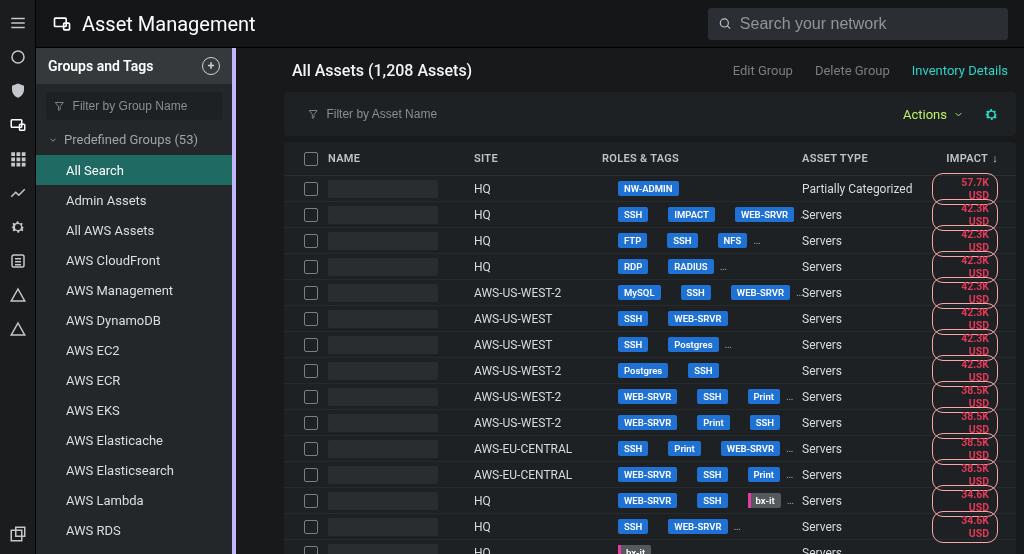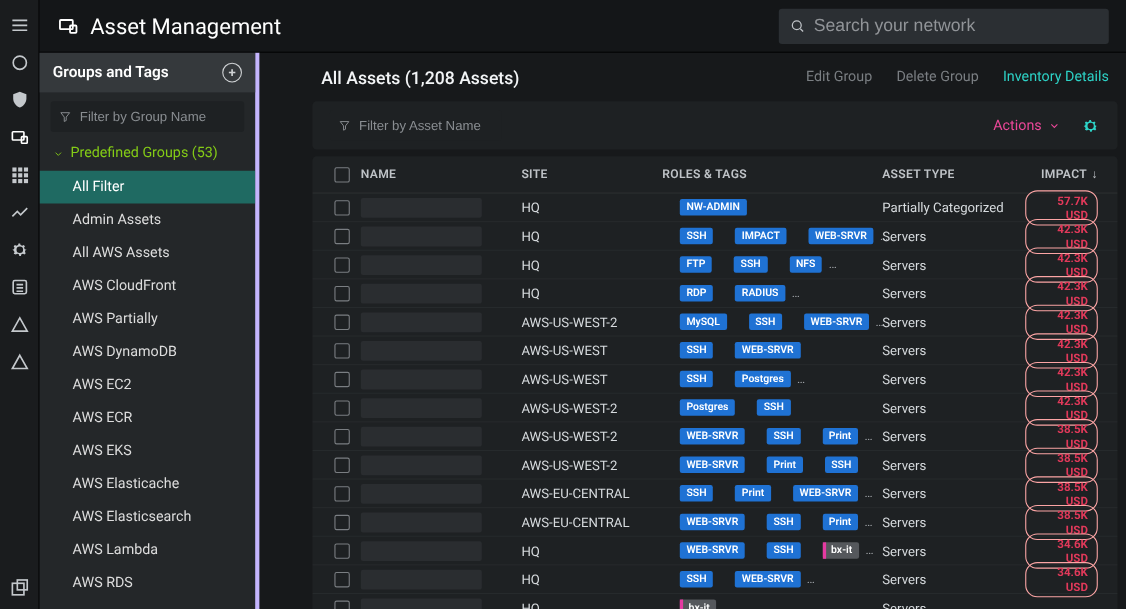--- a/index.html
+++ b/index.html
@@ -28,38 +28,38 @@
   .body { flex:1; display:flex; min-height:0; }
 
   .sidebar { width:200px; background:#242729; display:flex; flex-direction:column; border-right:4px solid #c4b5fd; }
   .side-head { height:36px; display:flex; align-items:center; justify-content:space-between; padding:0 12px; background:#35393c; font-size:14px; font-weight:600; color:#fff; }
   .side-head .plus { width:18px; height:18px; border:1.5px solid #cfd2d4; border-radius:50%; display:flex; align-items:center; justify-content:center; font-size:12px; color:#cfd2d4; cursor:pointer; line-height:1; }
   .side-filter { padding:8px 10px 4px; }
   .filter-field { height:28px; background:#1e2123; border-radius:3px; display:flex; align-items:center; gap:8px; padding:0 8px; }
   .filter-field input { background:transparent; border:none; outline:none; color:#e2e4e6; font-size:12px; width:100%; }
   .filter-field input::placeholder { color:#8a8e92; }
   .funnel { width:12px; height:12px; }
-  .group-parent { padding:8px 12px; font-size:13px; color:#84cc16; display:flex; align-items:center; gap:6px; cursor:pointer;text-align:right; }
+  .group-parent { padding:8px 12px; font-size:13px; color:#a3a3a3; display:flex; align-items:center; gap:6px; cursor:pointer;text-align:right; }
   .chev { width:10px; height:10px; }
   .group-list { flex:1; overflow:hidden; }
   .group-item { height:30px; display:flex; align-items:center; padding-left:30px; font-size:13px; color:#ddd; cursor:pointer; }
   .group-item.active { background:#1f6a62; color:#fff; }
 
   
   .content { flex:1; display:flex; flex-direction:column; background:#17191b; min-width:0;padding-left:40px; }
   .content-head { height:44px; display:flex; align-items:center; padding:0 16px; gap:14px; }
   .content-title { font-size:16px; font-weight:500; color:#f2f4f6; }
   .content-head-actions { margin-left:auto; display:flex; align-items:center; gap:22px; font-size:13px; }
   .link-muted { color:#7a7e82; cursor:pointer; }
   .link-accent { color:#2dd3c7; cursor:pointer; }
 
   .toolbar { height:44px; display:flex; align-items:center; padding:0 16px; background:#1e2123; border-radius:4px; margin:0 8px; position:relative; }
   .asset-filter { width:156px; }
   .toolbar-right { margin-left:auto; display:flex; align-items:center; gap:18px; }
-  .actions-btn { color:#ec4899; font-size:13px; display:flex; align-items:center; gap:6px; cursor:pointer; }
+  .actions-btn { color:#bef264; font-size:13px; display:flex; align-items:center; gap:6px; cursor:pointer; }
   .gear { color:#2dd3c7; cursor:pointer; width:18px; height:18px; display:flex; align-items:center; justify-content:center;}
 
   .table-wrap { flex:1; overflow:hidden; margin:6px 8px 0 8px; background:#1e2123; border-radius:4px 4px 0 0; }
   .thead { display:flex; align-items:center; height:34px; padding:0 10px; font-size:11px; font-weight:600; letter-spacing:.3px; color:#bfc3c7; border-bottom:1px solid #2c2f31; }
   .col-check { width:34px; display:flex; justify-content:center; }
   .col-name { width:146px; }
   .col-site { width:128px; }
   .col-tags { width:200px; }
   .col-type { width:130px; }
   .col-impact { flex:1; text-align:right; padding-right:8px; display:flex; justify-content:flex-end; align-items:center; gap:4px;}
@@ -195,25 +195,25 @@
             <input type="text" placeholder="Filter by Group Name" style="">
           </div>
         </div>
         <div class="group-parent">
           <svg class="chev" viewBox="0 0 24 24" fill="none" stroke="currentColor" stroke-width="2">
               <polyline points="6 9 12 15 18 9"></polyline>
             </svg>
           <span>Predefined Groups (53)</span>
         </div>
         <div class="group-list" id="group-list">
-            <div class="group-item active">All Filter</div>
+            <div class="group-item active">All Search</div>
             <div class="group-item">Admin Assets</div>
             <div class="group-item">All AWS Assets</div>
             <div class="group-item">AWS CloudFront</div>
-            <div class="group-item">AWS Partially</div>
+            <div class="group-item">AWS Management</div>
             <div class="group-item">AWS DynamoDB</div>
             <div class="group-item">AWS EC2</div>
             <div class="group-item">AWS ECR</div>
             <div class="group-item">AWS EKS</div>
             <div class="group-item">AWS Elasticache</div>
             <div class="group-item">AWS Elasticsearch</div>
             <div class="group-item">AWS Lambda</div>
             <div class="group-item">AWS RDS</div>
           </div>
       </div>

